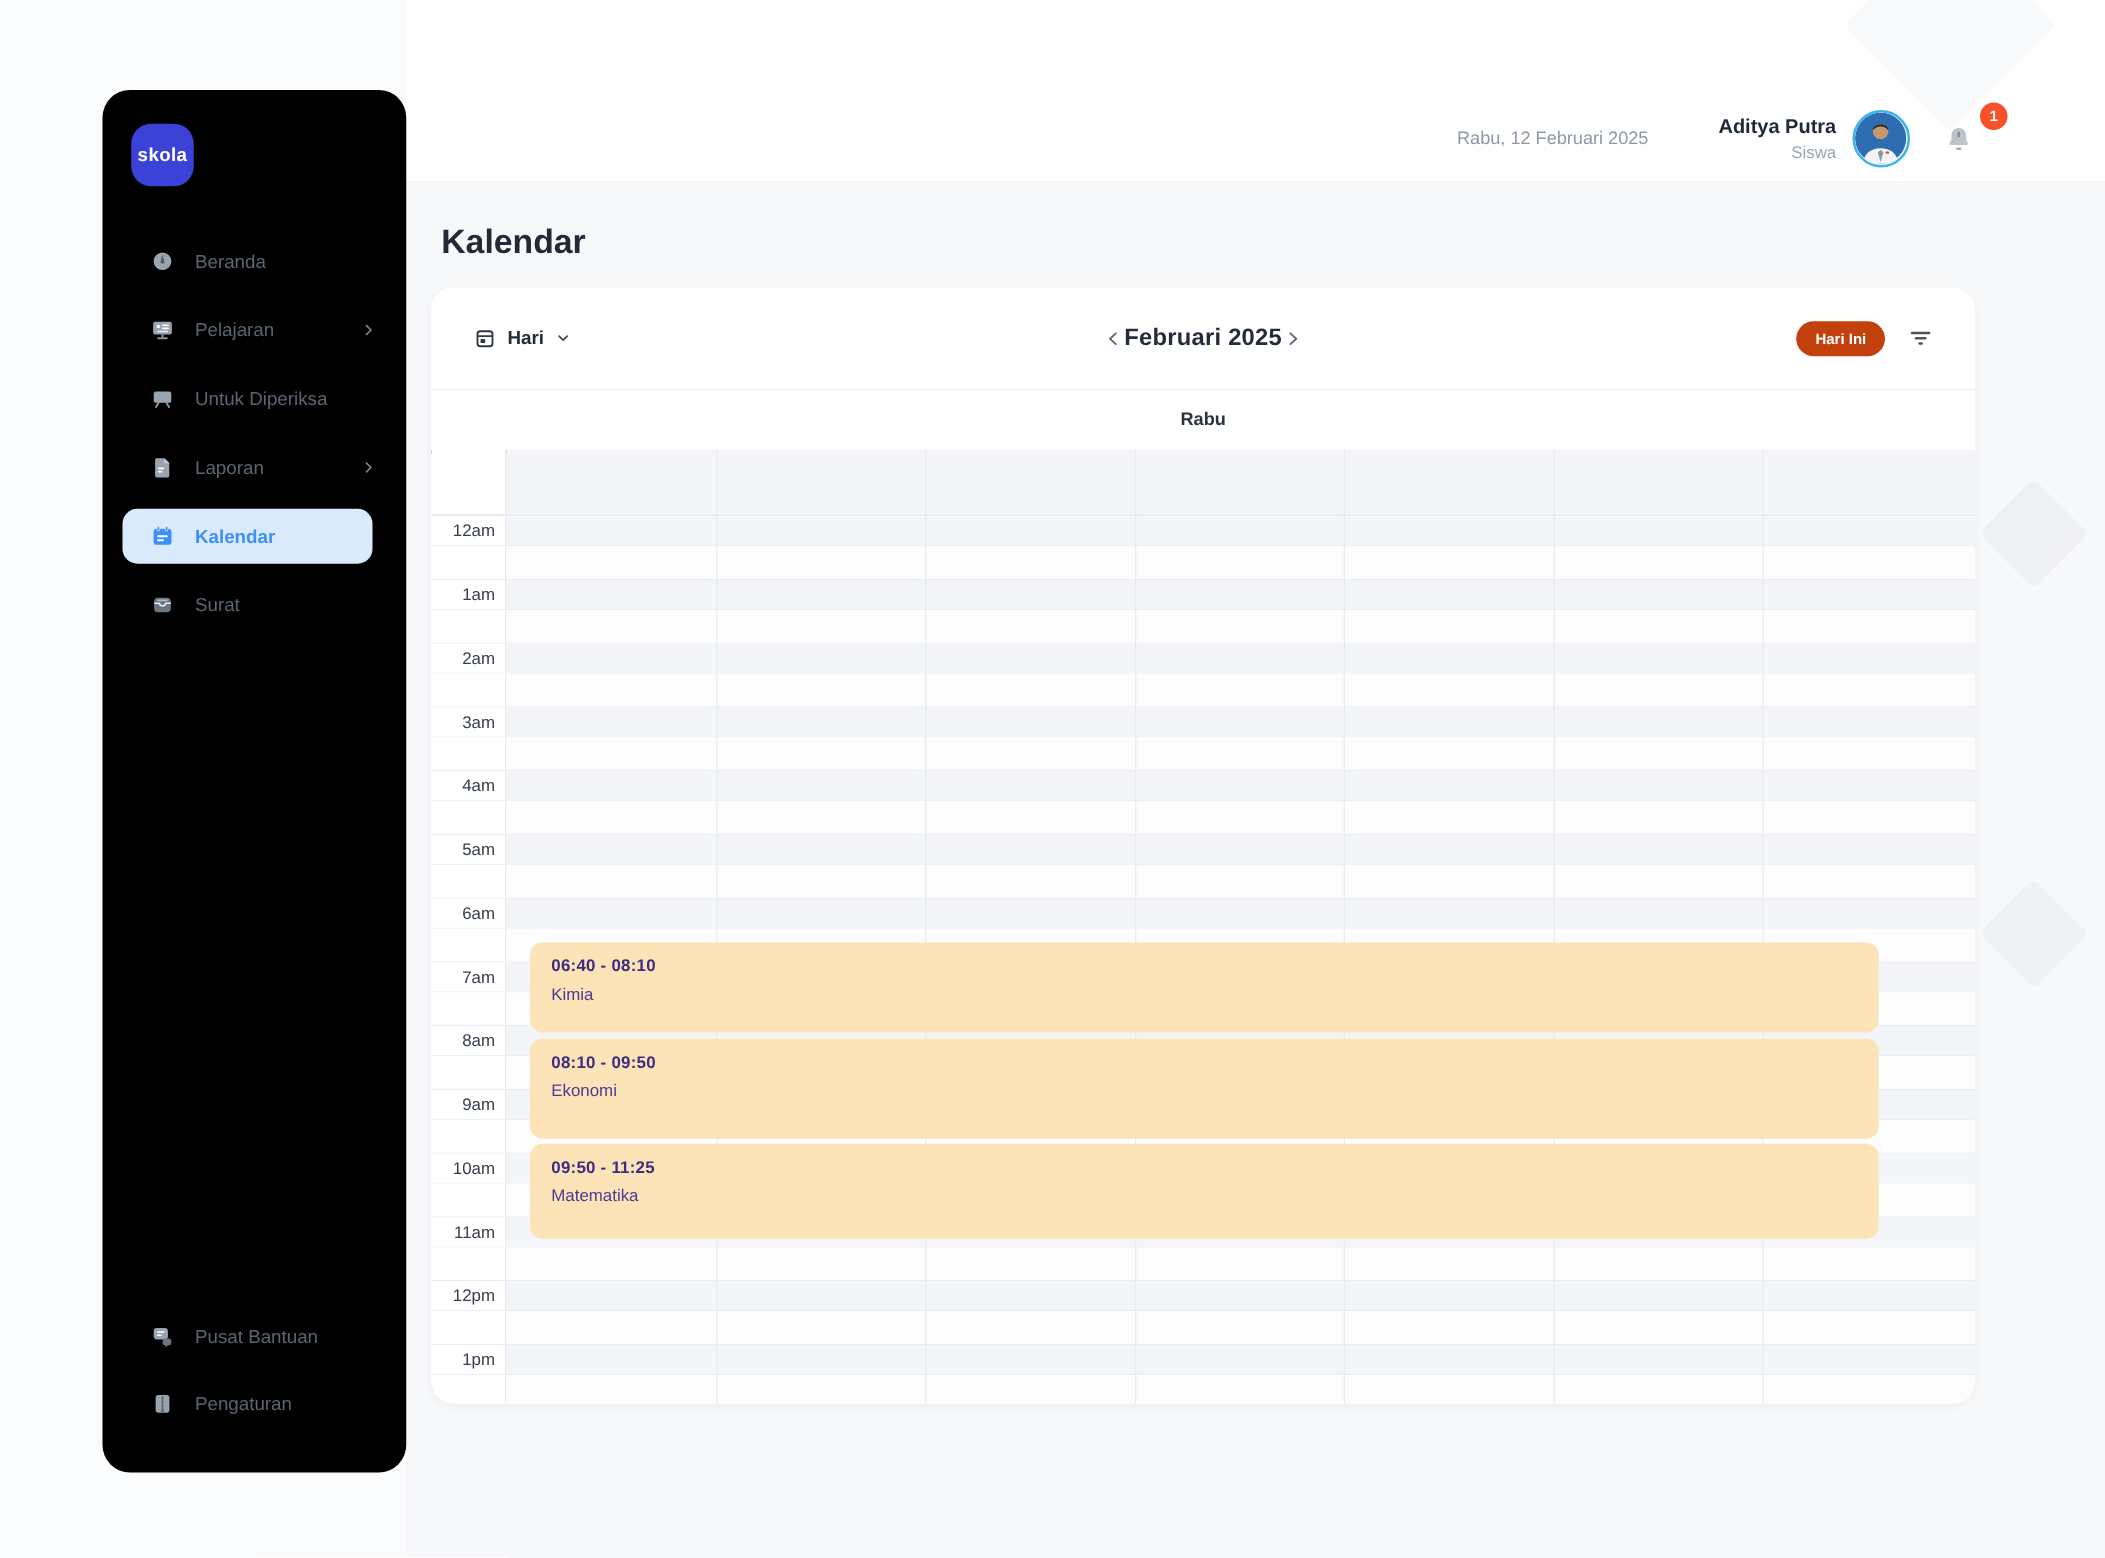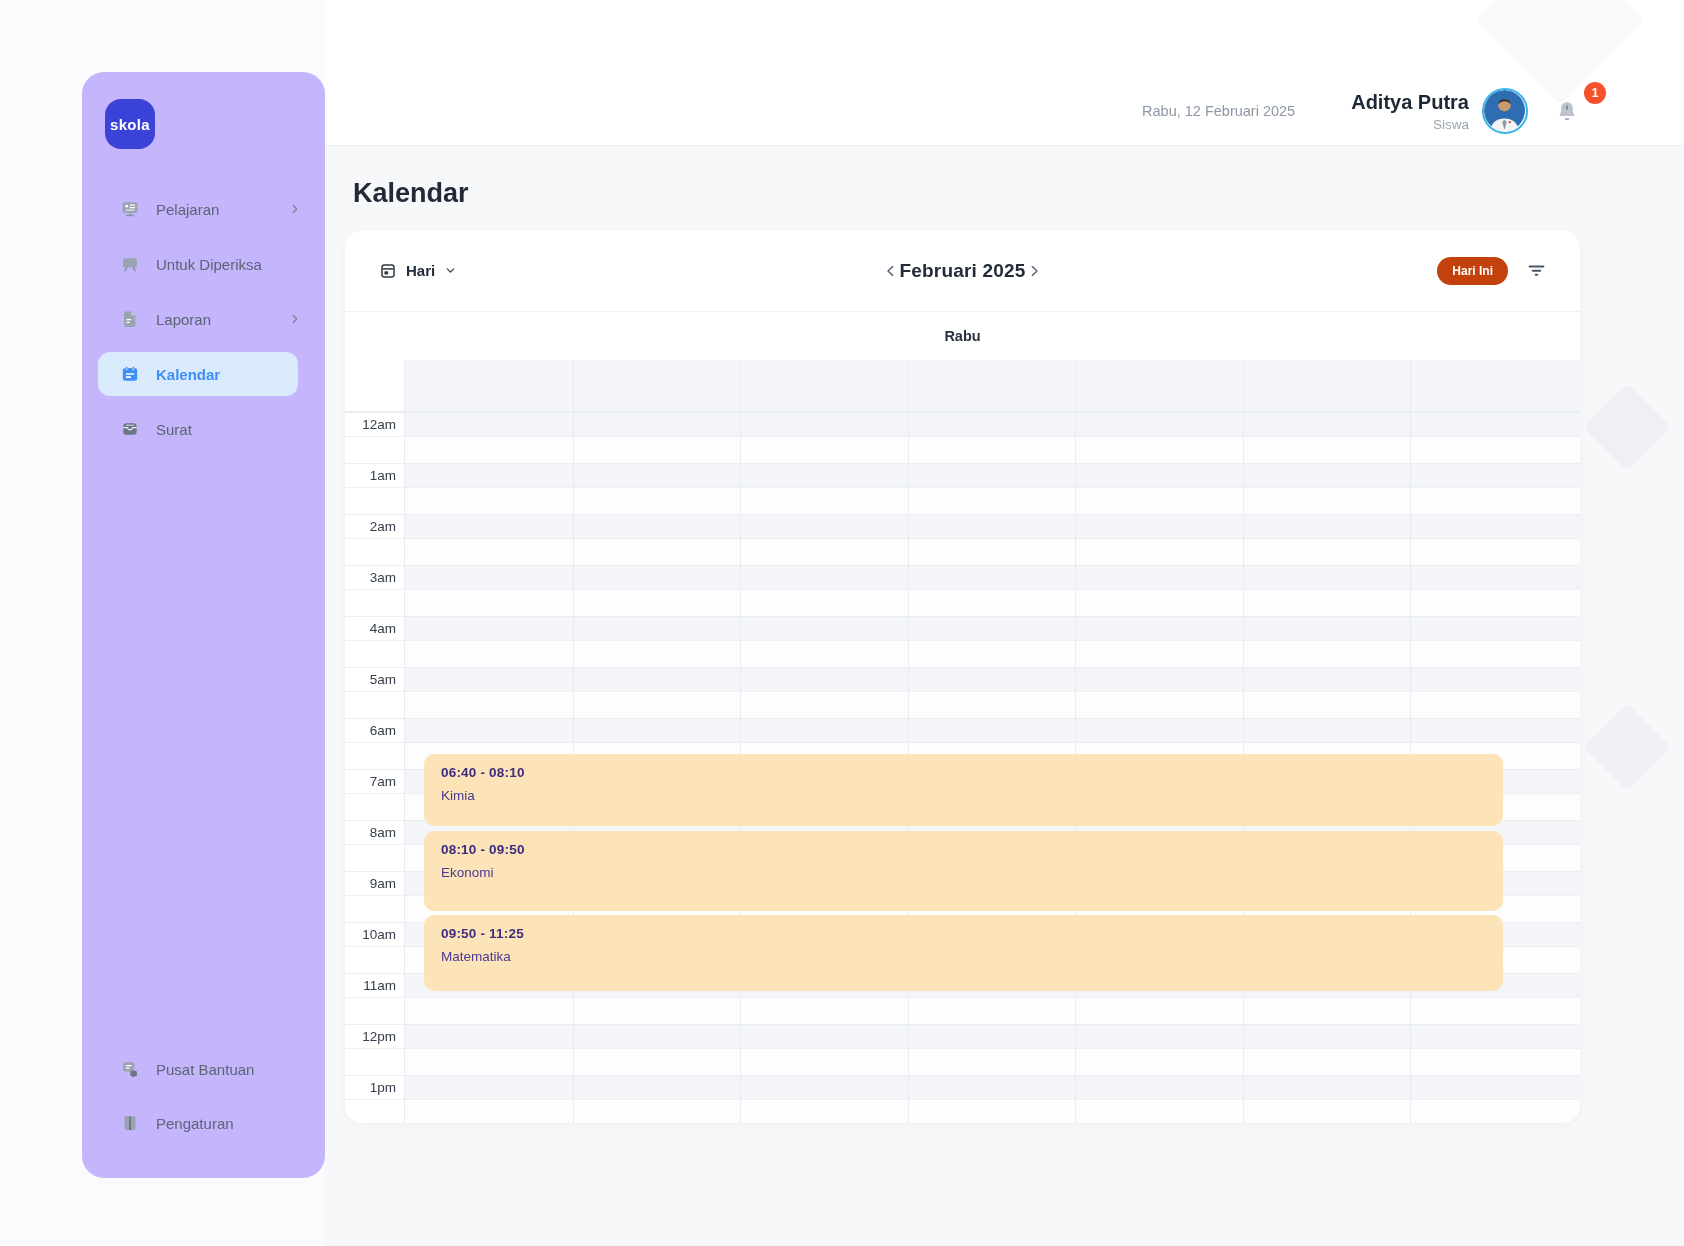--- a/index.html
+++ b/index.html
@@ -9,41 +9,41 @@
   
   .content-bg{position:absolute;left:325px;top:145px;right:0;bottom:0;background:#f7f8fa;}
   .header-band{position:absolute;left:325px;top:0;width:1359px;height:145px;background:#ffffff;
     border-bottom:1px solid #edf0f3;}
   .deco{position:absolute;background:#e9ebef;transform:rotate(45deg);border-radius:6px;}
   .deco.d1{left:1596px;top:396px;width:62px;height:62px;opacity:.65;}
   .deco.d2{left:1596px;top:716px;width:62px;height:62px;opacity:.55;}
   .deco.d3{left:1500px;top:-40px;width:120px;height:120px;background:#f1f3f6;opacity:.5;}
 
   
-  .sidebar{position:absolute;left:82px;top:72px;width:243px;height:1106px;background:#c4b5fd;
+  .sidebar{position:absolute;left:82px;top:72px;width:243px;height:1106px;background:#000000;
     border-radius:22px;}
   .logo{position:absolute;left:23px;top:27px;width:50px;height:50px;border-radius:16px;
     background:#3b42d8;display:flex;align-items:center;justify-content:center;
     color:#fff;font-size:15px;font-weight:700;letter-spacing:.3px;}
   .nav{position:absolute;left:16px;top:115px;width:211px;}
   .nav-item{position:relative;display:flex;align-items:center;height:44px;margin-bottom:11px;
     padding-left:22px;border-radius:12px;width:178px;cursor:default;}
   .nav-item .nav-icon{width:20px;height:20px;margin-right:16px;display:flex;}
   .nav-item .nav-label{font-size:15px;font-weight:500;color:#5b6573;white-space:nowrap;}
   .nav-item .nav-chevron{position:absolute;right:-4px;width:14px;height:14px;display:flex;}
   .nav-item.active{background:#d9eafd;}
   .nav-item.active .nav-label{color:#3d8ff5;font-weight:700;}
   .nav-footer{position:absolute;left:16px;top:975px;width:211px;}
   .nav-footer .nav-item{margin-bottom:10px;}
 
   
   .header-row{position:absolute;right:104px;top:82px;height:58px;display:flex;align-items:center;}
   .header-date{font-size:14.5px;color:#8e98a4;margin-right:56px;}
   .user-block{text-align:right;margin-right:13px;}
-  .user-name{font-size:20px;font-weight:700;color:#1e2836;}
+  .user-name{font-size:16px;font-weight:700;color:#1e2836;}
   .user-role{font-size:13.5px;color:#9aa4b0;margin-top:3px;}
   .avatar{width:46px;height:46px;border-radius:50%;border:2.5px solid #3cb4ea;overflow:hidden;
     box-sizing:border-box;margin-right:26px;flex:0 0 auto;}
   .bell-wrap{position:relative;width:26px;height:26px;}
   .badge{position:absolute;top:-16px;right:-26px;width:22px;height:22px;border-radius:50%;
     background:#f6512a;color:#fff;font-size:12px;font-weight:700;display:flex;
     align-items:center;justify-content:center;}
 
   
   .page-title{position:absolute;left:353px;top:178px;font-size:27px;font-weight:800;color:#222a38;}
@@ -91,20 +91,29 @@
   <div class="header-band"></div>
   <div class="deco d3"></div>
   <div class="deco d1"></div>
   <div class="deco d2"></div>
 
   <div class="sidebar">
     <div class="logo">
       <span>skola</span>
     </div>
     <div class="nav" id="nav-main">
+        <div class="nav-item">
+          <span class="nav-icon">
+            <svg viewBox="0 0 24 24" width="20" height="20">
+              <circle cx="12" cy="12" r="8.5" fill="#9aa4b1"></circle>
+              <path d="M12 5.8 13.9 12a1.95 1.95 0 1 1-3.8 0Z" fill="#566270"></path>
+            </svg>
+          </span>
+          <span class="nav-label">Beranda</span>
+        </div>
         <div class="nav-item">
           <span class="nav-icon">
             <svg viewBox="0 0 24 24" width="20" height="20">
               <rect x="3" y="4" width="18" height="12.4" rx="2" fill="#9aa4b1"></rect>
               <circle cx="8.1" cy="8.6" r="1.7" fill="#fff"></circle>
               <rect x="11.6" y="6.6" width="6.6" height="1.5" rx=".75" fill="#fff"></rect>
               <rect x="11.6" y="9.7" width="6.6" height="1.5" rx=".75" fill="#fff"></rect>
               <rect x="6.6" y="12.6" width="11" height="1.5" rx=".75" fill="#e6eaee"></rect>
               <rect x="11" y="16.4" width="2" height="2.6" fill="#8a95a3"></rect>
               <rect x="7" y="19" width="10" height="1.8" rx=".9" fill="#8a95a3"></rect>

